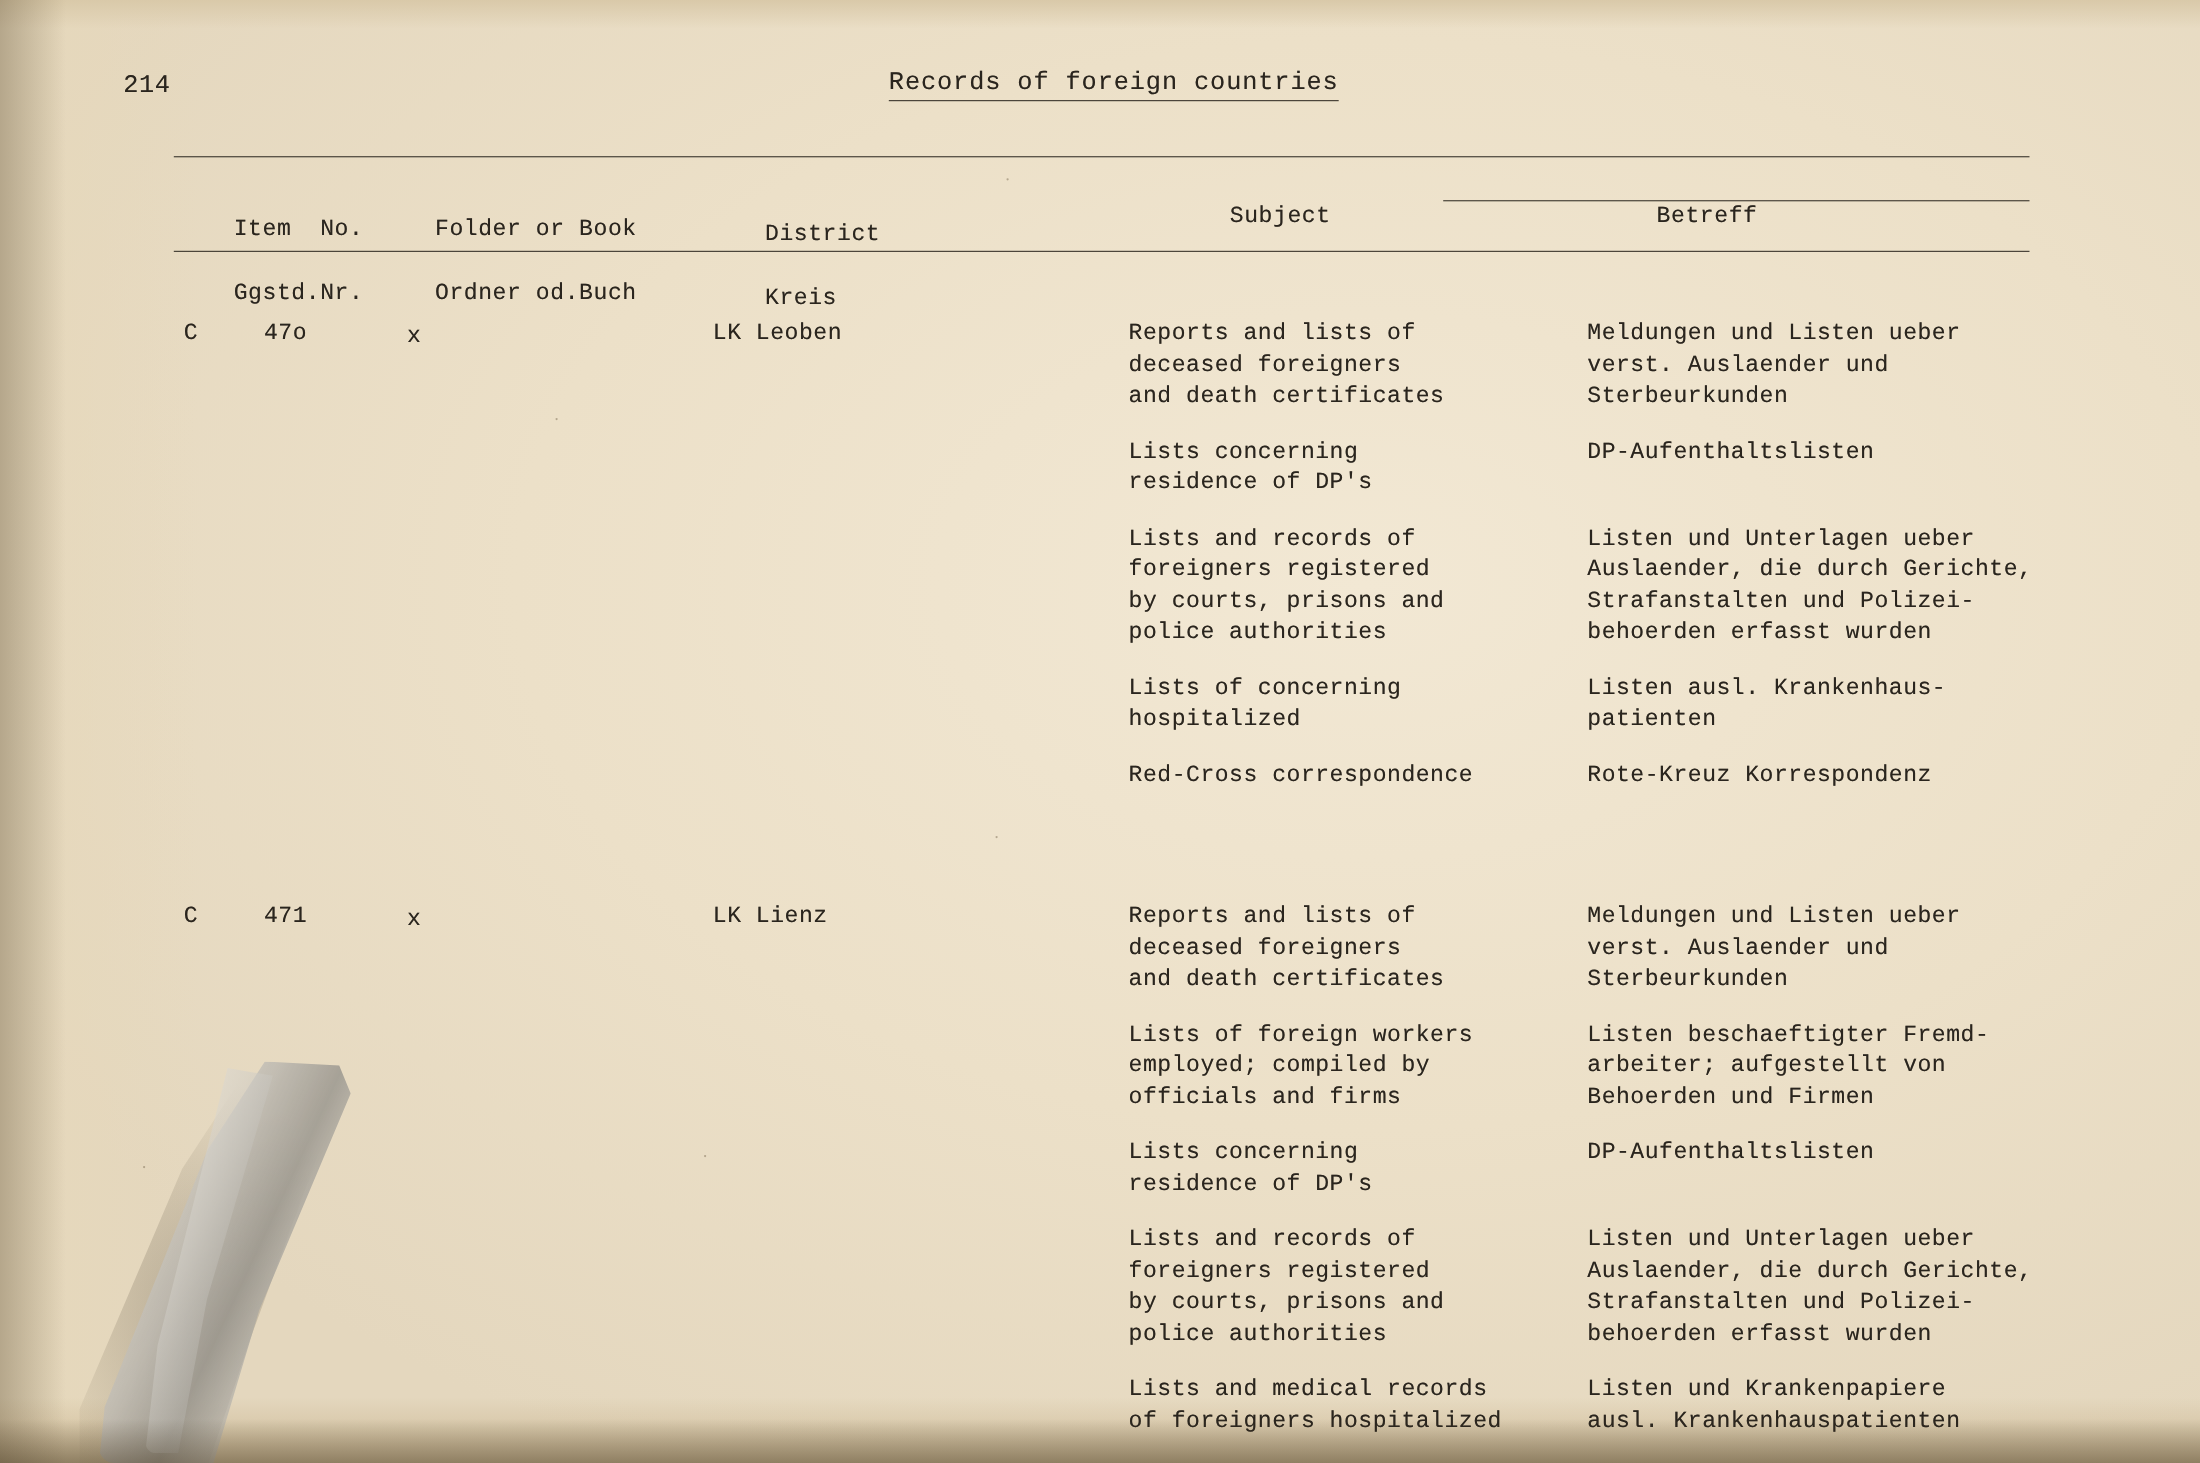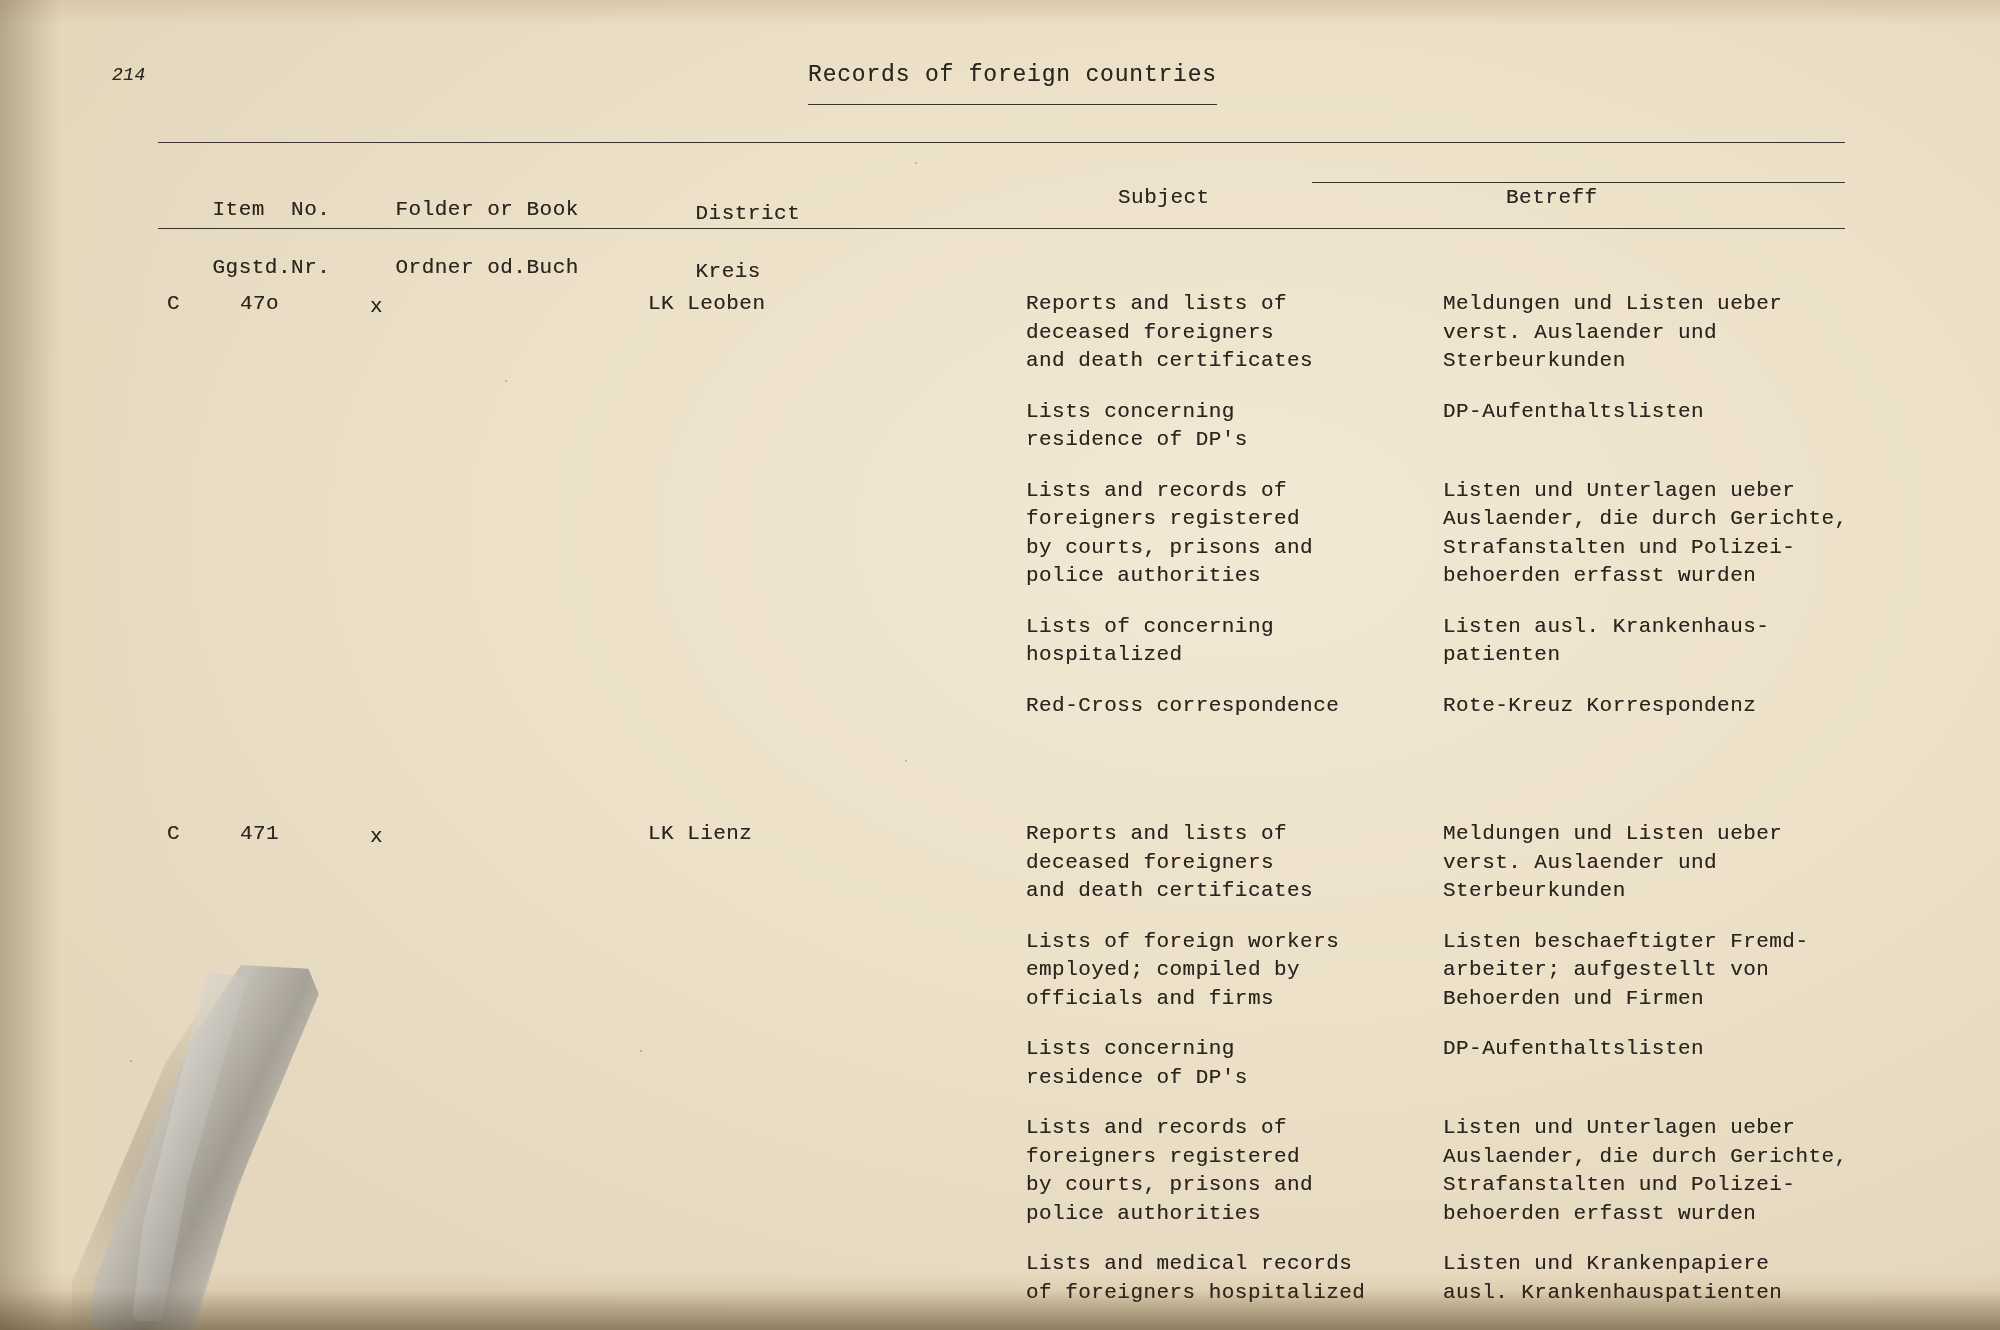--- a/index.html
+++ b/index.html
@@ -49,38 +49,37 @@
     left: 0; right: 0; bottom: 0; height: 40px;
     background: linear-gradient(to top, rgba(70,58,38,0.45) 0%, rgba(70,58,38,0) 100%);
     pointer-events: none;
   }
 
   
   .page-number {
     position: absolute;
     left: 112px;
     top: 65px;
-    font-size: 18px;
+    font-size: 23px;
     letter-spacing: 0.5px;
-    font-style: italic;
   }
 
   
   .heading-wrap {
     position: absolute;
     left: 0; right: 0;
     top: 62px;
     text-align: center;
   }
   .heading-en {
     display: inline-block;
     font-size: 23px;
     letter-spacing: 0.8px;
     border-bottom: 1.5px solid #3a352c;
-    padding-bottom: 16px;
+    padding-bottom: 3px;
     margin-left: 25px;
   }
   .heading-de {
     margin-top: 6px;
     font-size: 21px;
     letter-spacing: 0.6px;
     margin-left: 25px;
   }
 
   

